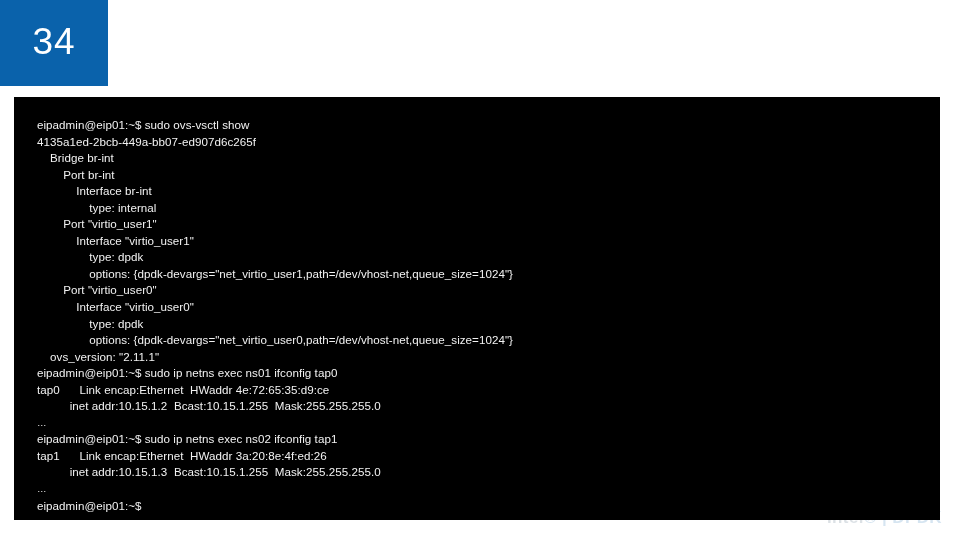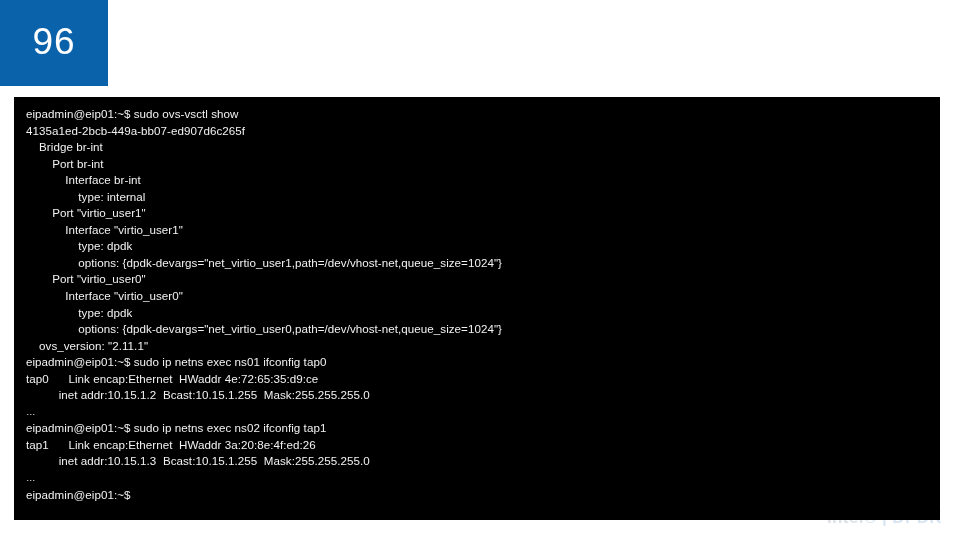--- a/index.html
+++ b/index.html
@@ -83,21 +83,21 @@
     top: 97px;
     width: 926px;
     height: 423px;
     background: #000000;
     z-index: 2;
     overflow: hidden;
     padding: 9px 0 0 0;
     box-sizing: border-box;
   }
   #terminal-output {
-    margin: 0;
+    margin: 11px;
     color: #f2f2f2;
     font-family: "Liberation Sans", sans-serif;
     font-size: 11.6px;
     line-height: 16.55px;
     white-space: pre;
     padding-left: 12px;
     letter-spacing: 0.05px;
   }
   #terminal-output .dots {
     font-size: 9.5px;
@@ -107,19 +107,19 @@
 </style>
 </head>
 <body>
 
 <div id="watermark">
   <span>Intel</span><span class="wm-accent">® | DPDK</span>
 </div>
 
 <div id="slide-header">
   <div id="slide-number-box">
-    <span id="slide-number-text">96</span>
+    <span id="slide-number-text">34</span>
   </div>
 </div>
 
 <div id="terminal-panel">
   <pre id="terminal-output"><span class="tline">eipadmin@eip01:~$ sudo ovs-vsctl show</span><span class="tline">4135a1ed-2bcb-449a-bb07-ed907d6c265f</span><span class="tline">    Bridge br-int</span><span class="tline">        Port br-int</span><span class="tline">            Interface br-int</span><span class="tline">                type: internal</span><span class="tline">        Port "virtio_user1"</span><span class="tline">            Interface "virtio_user1"</span><span class="tline">                type: dpdk</span><span class="tline">                options: {dpdk-devargs="net_virtio_user1,path=/dev/vhost-net,queue_size=1024"}</span><span class="tline">        Port "virtio_user0"</span><span class="tline">            Interface "virtio_user0"</span><span class="tline">                type: dpdk</span><span class="tline">                options: {dpdk-devargs="net_virtio_user0,path=/dev/vhost-net,queue_size=1024"}</span><span class="tline">    ovs_version: "2.11.1"</span><span class="tline">eipadmin@eip01:~$ sudo ip netns exec ns01 ifconfig tap0</span><span class="tline">tap0      Link encap:Ethernet  HWaddr 4e:72:65:35:d9:ce</span><span class="tline">          inet addr:10.15.1.2  Bcast:10.15.1.255  Mask:255.255.255.0</span><span class="tline dots">…</span><span class="tline">eipadmin@eip01:~$ sudo ip netns exec ns02 ifconfig tap1</span><span class="tline">tap1      Link encap:Ethernet  HWaddr 3a:20:8e:4f:ed:26</span><span class="tline">          inet addr:10.15.1.3  Bcast:10.15.1.255  Mask:255.255.255.0</span><span class="tline dots">…</span><span class="tline">eipadmin@eip01:~$</span></pre>
 </div>
 
 </body></html>

